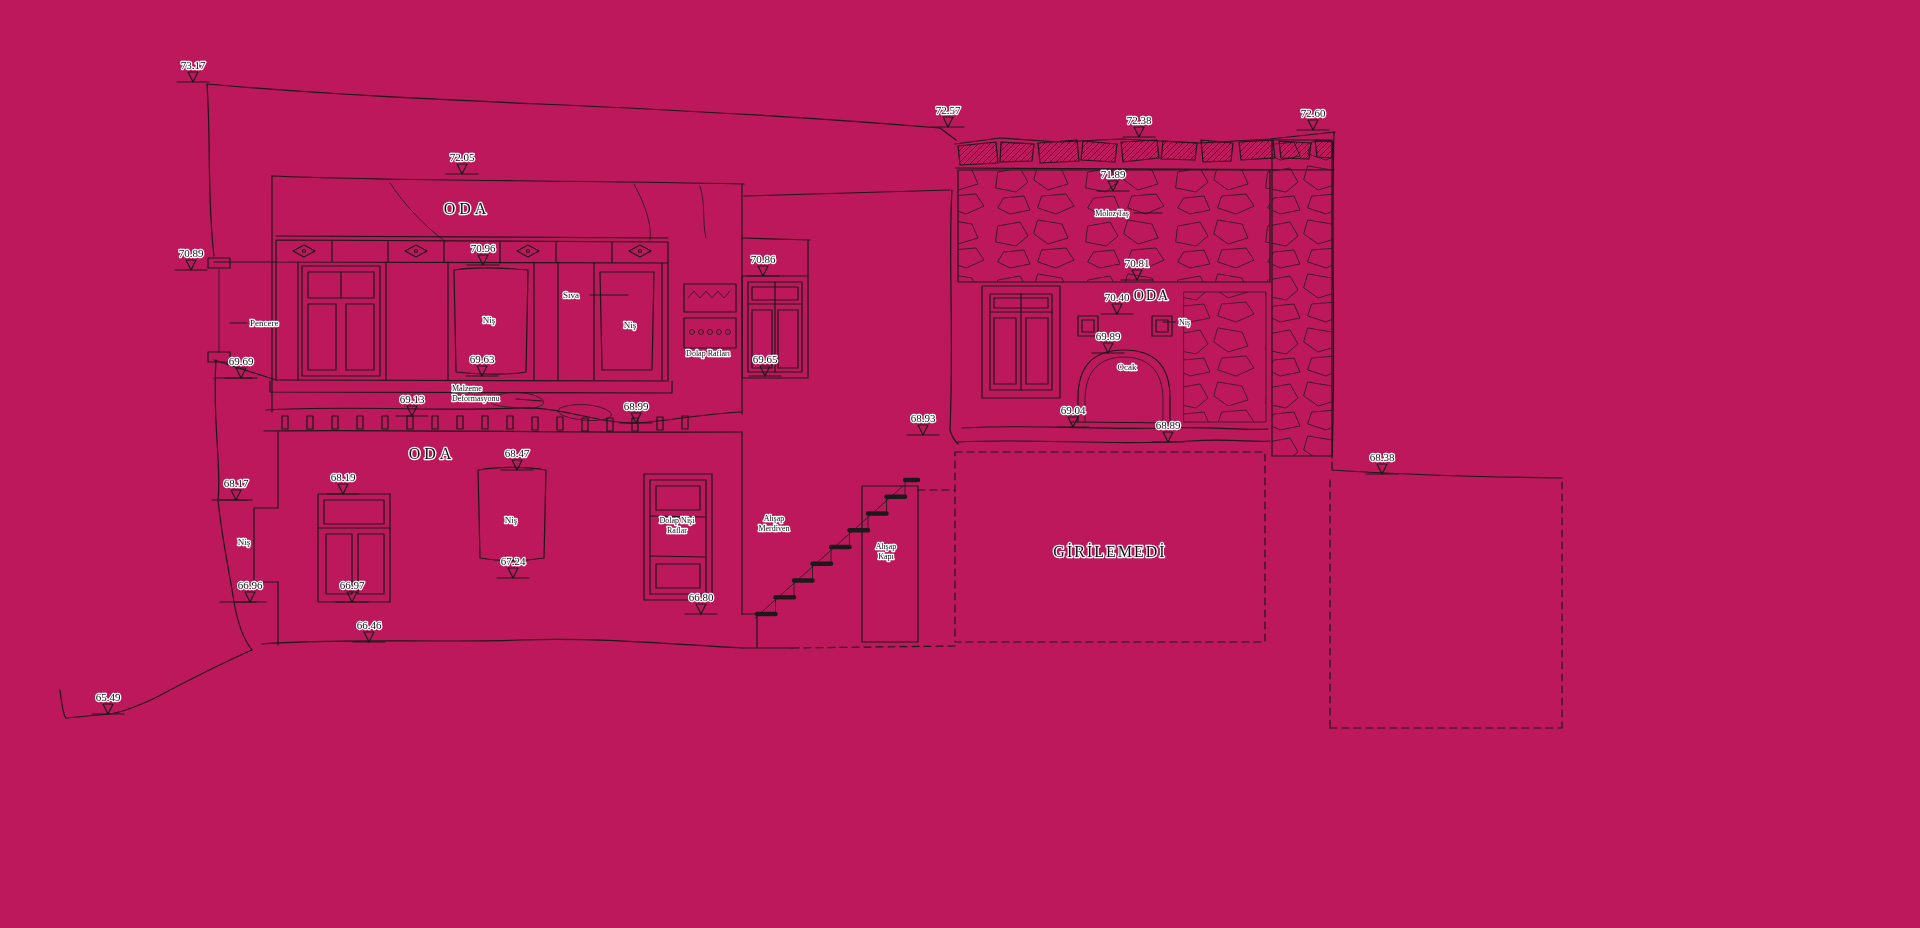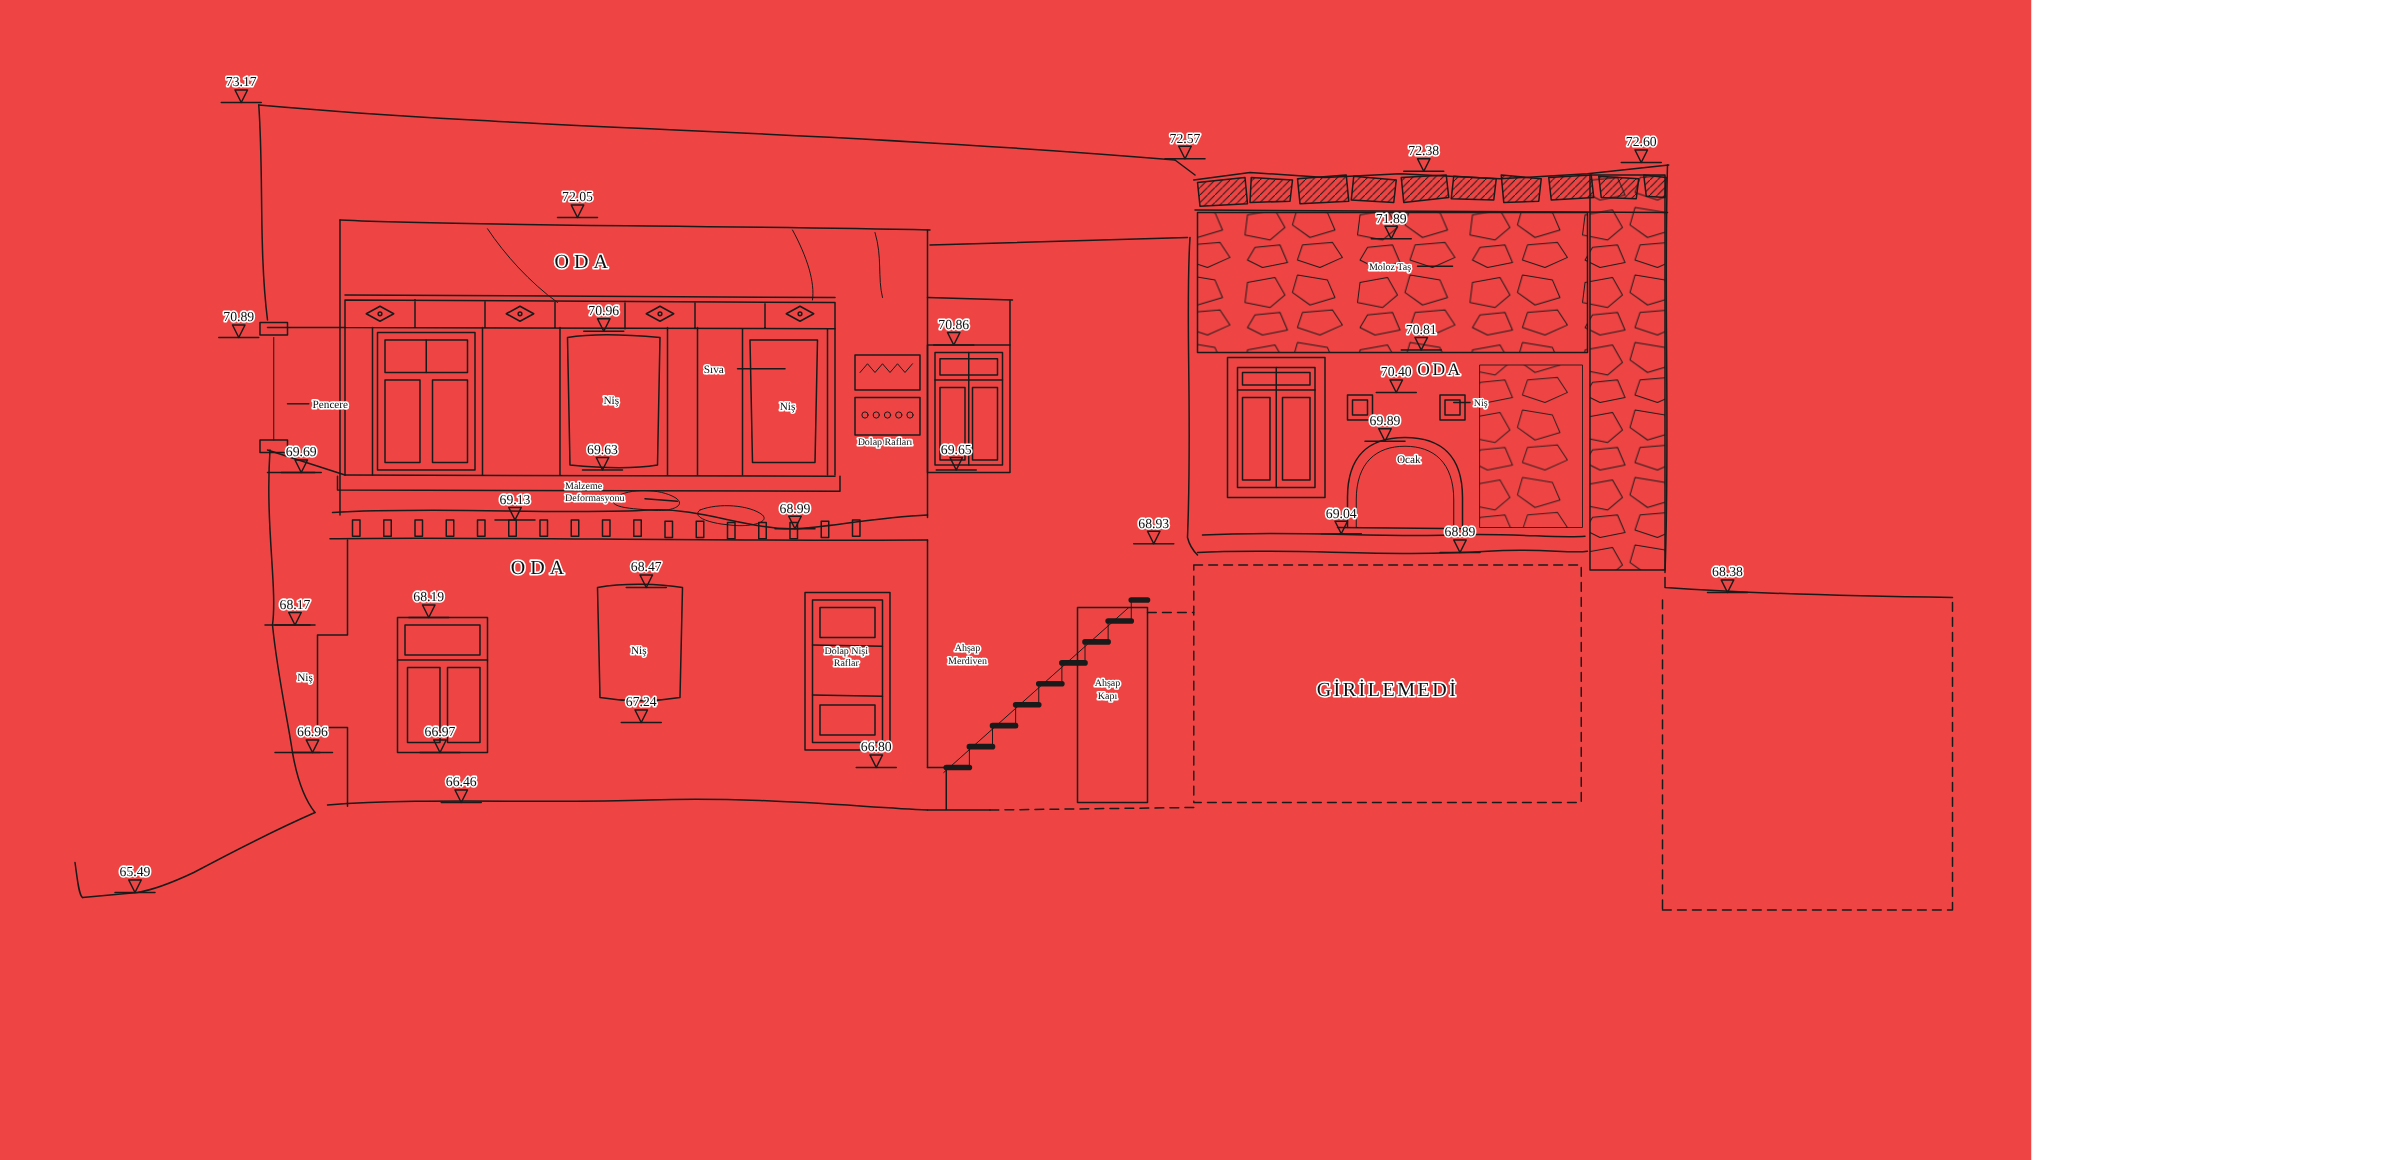--- a/index.html
+++ b/index.html
@@ -1,17 +1,17 @@
 <!DOCTYPE html>
 <html><head>
 <meta charset="utf-8">
 <style>
   html,body{margin:0;padding:0;background:#ffffff;}
   body{width:1920px;height:928px;overflow:hidden;font-family:"Liberation Serif",serif;}
-  #stage{width:1625px;height:928px;position:relative;background:#ef4444;}
+  #stage{width:1920px;height:928px;position:relative;background:#be185d;}
   svg{display:block;}
   
   #drawing path,#drawing rect,#drawing line,#drawing polygon,#drawing circle,#drawing polyline{
     stroke:#1a1a1a;fill:none;stroke-width:1.2;stroke-linecap:round;stroke-linejoin:round;}
   #drawing .thin{stroke-width:.8;}
   #drawing .thick{stroke-width:4.5;}
   #drawing .dash{stroke-dasharray:7 5;}
   #drawing .stone-fill{fill:url(#rubble);}
   #drawing .hatch-fill{fill:url(#hatch);}
   svg text{font-family:"Liberation Serif",serif;fill:#111;stroke:#fff;stroke-width:2.5px;paint-order:stroke;stroke-linejoin:round;}

